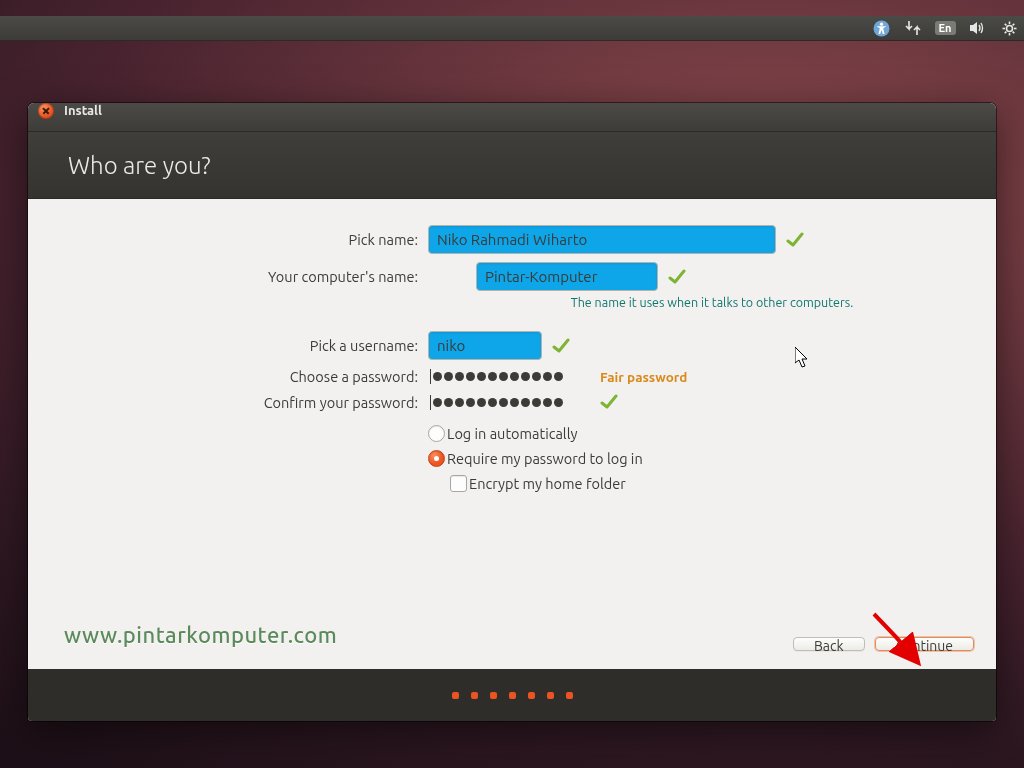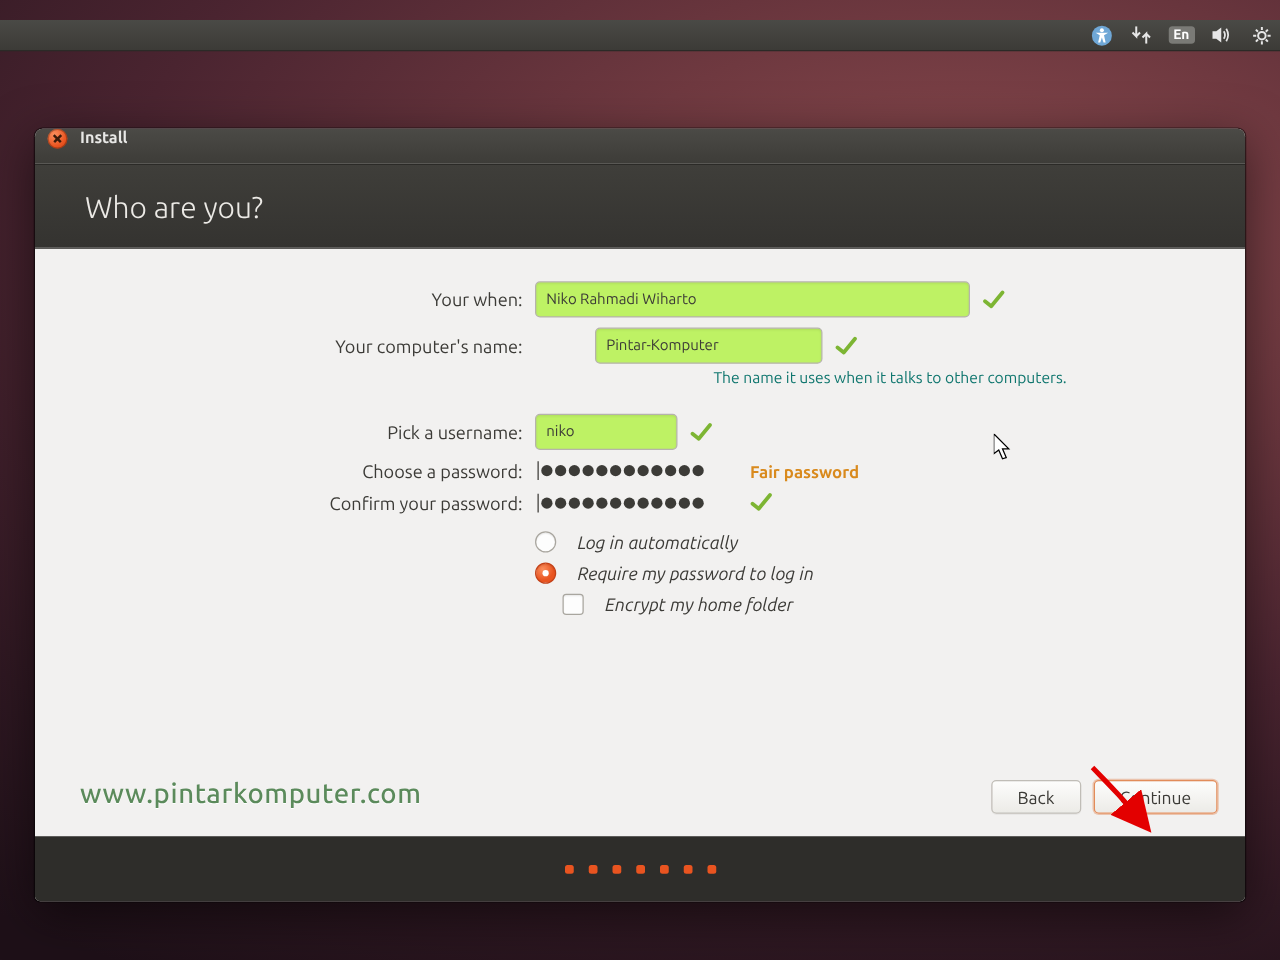--- a/index.html
+++ b/index.html
@@ -126,24 +126,24 @@
   }
   .form .field {
     display: flex;
     align-items: center;
     gap: 10px;
   }
   input.text {
     height: 27px;
     border: 1px solid #b6b3ac;
     border-radius: 4px;
-    background: #bef264;
+    background: #0ea5e9;
     box-shadow: inset 0 1px 2px rgba(0,0,0,0.08);
     padding: 0 8px;
-    font-size: 12px;
+    font-size: 15px;
     color: #3c3b37;
     font-family: inherit;
   }
   .helper {
     grid-column: 2;
     font-size: 12.5px;
     color: #0f766e;
     margin-top: -4px;
     margin-bottom: 14px;
     text-align: center;
@@ -173,22 +173,21 @@
     grid-column: 2;
     display: flex;
     flex-direction: column;
     gap: 8px;
     margin-top: 6px;
     font-size: 14.5px;
   }
   .radio, .checkbox {
     display: flex;
     align-items: center;
-    gap: 17px;
-    font-style: italic;
+    gap: 2px;
   }
   .radio .dotctl {
     width: 15px; height: 15px;
     border: 1px solid #a9a69f;
     border-radius: 50%;
     background: #fdfdfd;
     box-shadow: inset 0 1px 1px rgba(0,0,0,0.08);
     display: flex; align-items: center; justify-content: center;
   }
   .radio.selected .dotctl {
@@ -221,21 +220,21 @@
   }
 
   .buttons {
     position: absolute;
     right: 22px;
     bottom: 18px;
     display: flex;
     gap: 10px;
   }
   button.btn {
-    height: 27px;
+    height: 14px;
     border-radius: 4px;
     border: 1px solid #c0bdb7;
     background: linear-gradient(#fdfdfc, #ecebe7);
     color: #3c3b37;
     font-size: 14px;
     padding: 0 20px;
     font-family: inherit;
     box-shadow: 0 1px 0 rgba(0,0,0,0.04);
   }
   button.btn.default {
@@ -319,21 +318,21 @@
   <div class="window">
     <div class="titlebar">
       <div class="close-btn"></div>
       <span>Install</span>
     </div>
     <div class="header">Who are you?</div>
 
     <div class="body">
       <div class="form">
 
-        <div class="label">Your when:</div>
+        <div class="label">Pick name:</div>
         <div class="field">
           <input class="text" style="width: 330px;" value="Niko Rahmadi Wiharto">
           <span class="check-icon">
             <svg width="18" height="18" viewBox="0 0 18 18">
                 <path d="M2 10 L7 14 L16 3" stroke="#7db533" stroke-width="3" fill="none" stroke-linecap="round" stroke-linejoin="round"></path>
               </svg>
           </span>
         </div>
 
         <div class="label">Your computer's name:</div>

